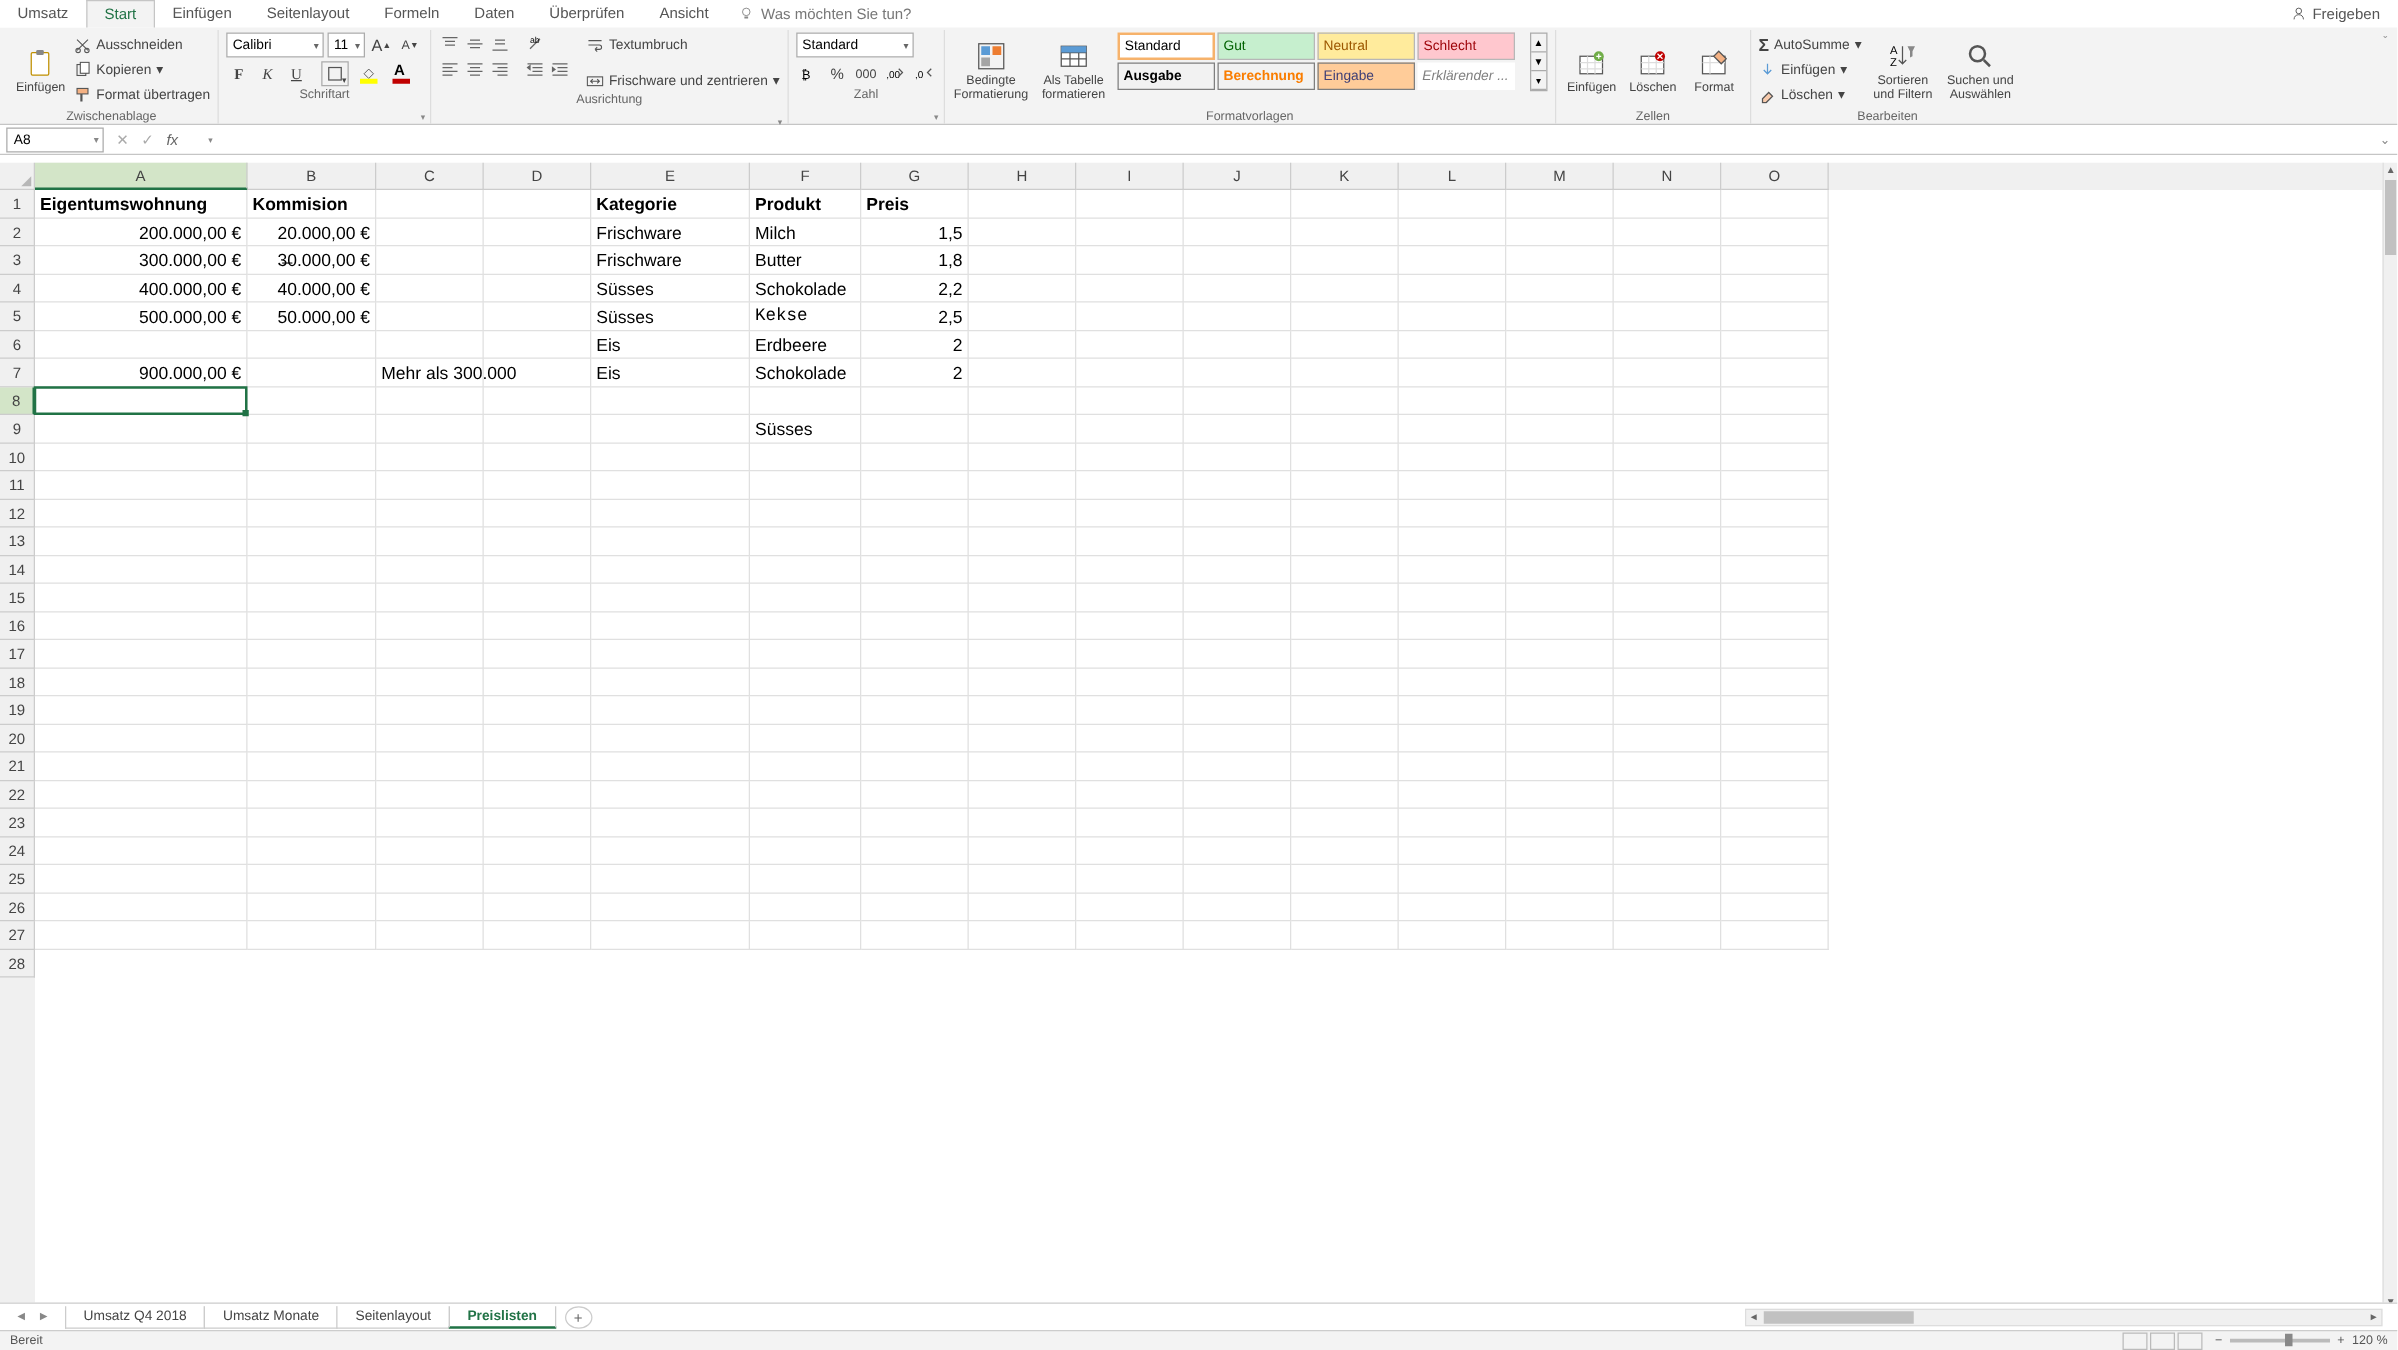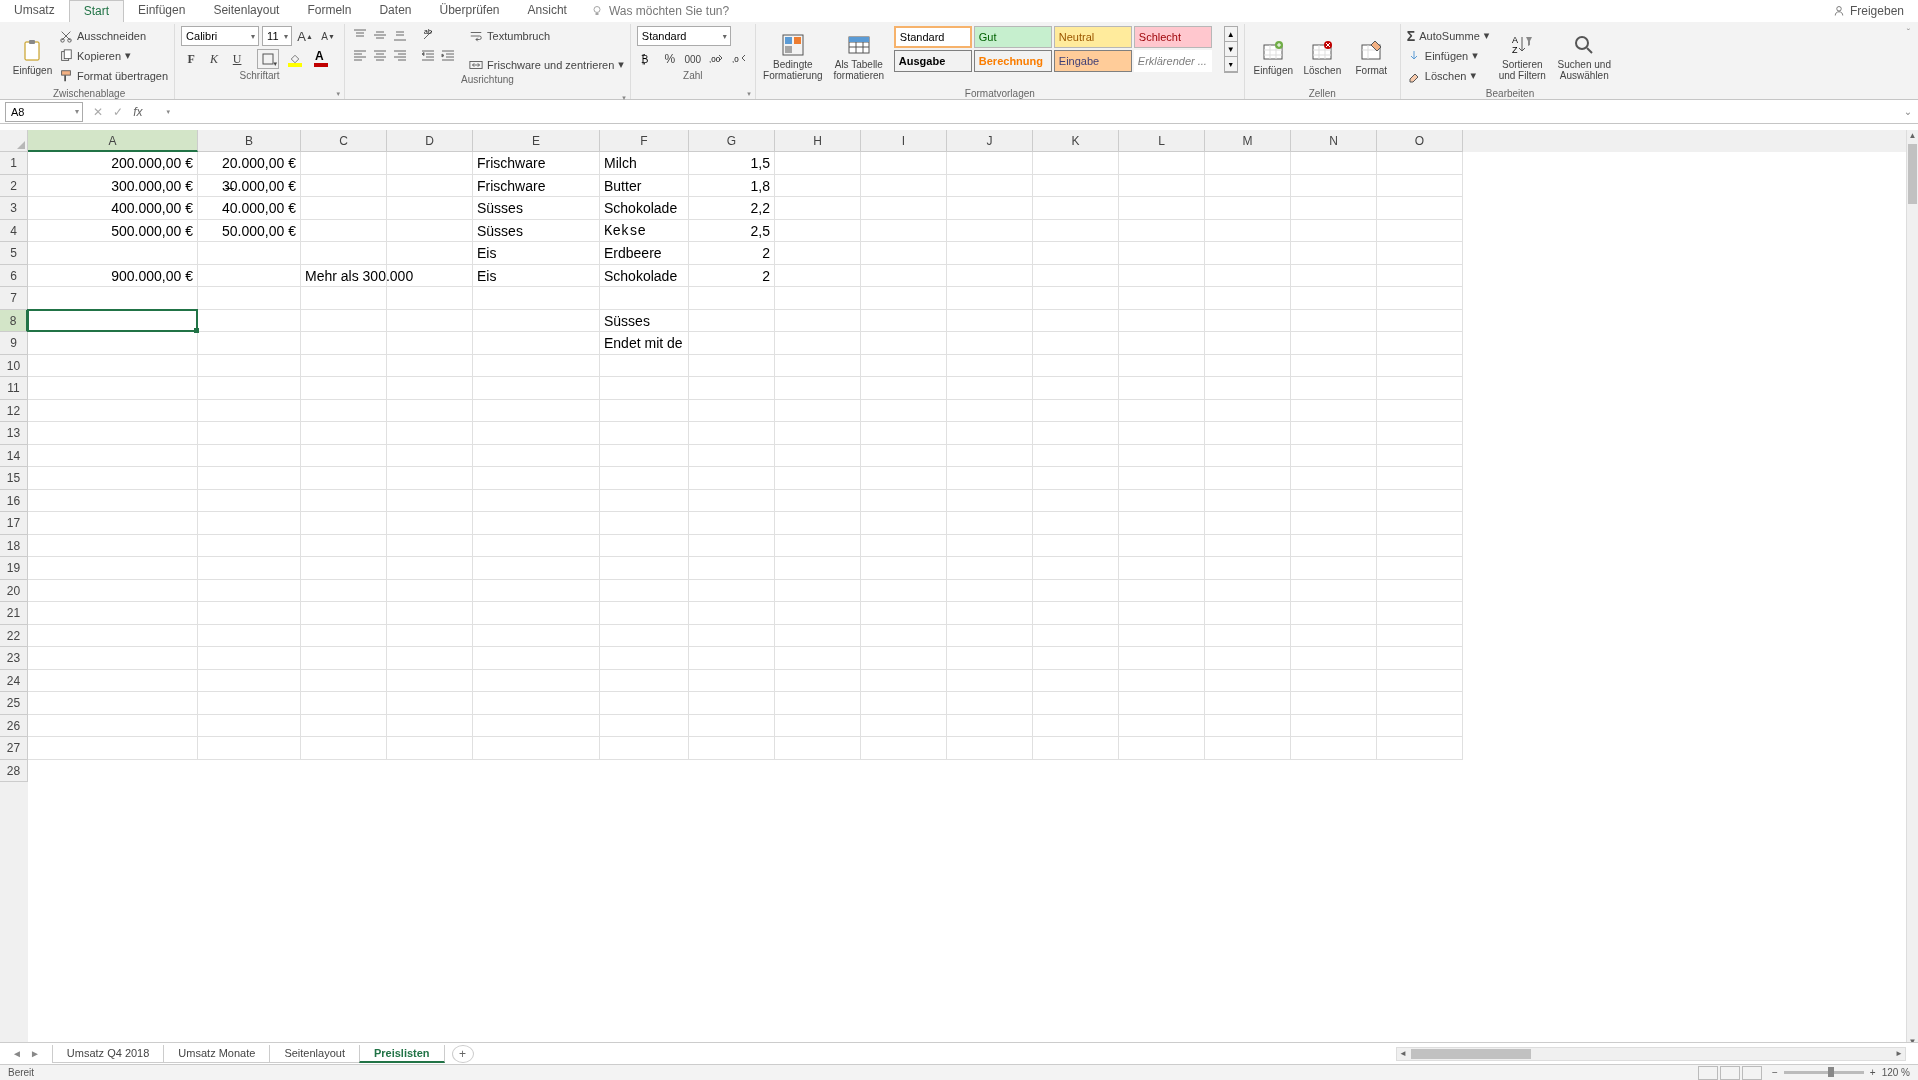--- a/index.html
+++ b/index.html
@@ -481,20 +481,37 @@
       <div class="row-h">22</div>
       <div class="row-h">23</div>
       <div class="row-h">24</div>
       <div class="row-h">25</div>
       <div class="row-h">26</div>
       <div class="row-h">27</div>
       <div class="row-h">28</div>
     </div>
   <div class="cells" id="cells">
       <div class="cell-row">
+        <div class="cell bold" style="width: 170px;">Eigentumswohnung</div>
+        <div class="cell bold" style="width: 103px;">Kommision</div>
+        <div class="cell" style="width: 86px;"></div>
+        <div class="cell" style="width: 86px;"></div>
+        <div class="cell bold" style="width: 127px;">Kategorie</div>
+        <div class="cell bold" style="width: 89px;">Produkt</div>
+        <div class="cell bold" style="width: 86px;">Preis</div>
+        <div class="cell" style="width: 86px;"></div>
+        <div class="cell" style="width: 86px;"></div>
+        <div class="cell" style="width: 86px;"></div>
+        <div class="cell" style="width: 86px;"></div>
+        <div class="cell" style="width: 86px;"></div>
+        <div class="cell" style="width: 86px;"></div>
+        <div class="cell" style="width: 86px;"></div>
+        <div class="cell" style="width: 86px;"></div>
+      </div>
+      <div class="cell-row">
         <div class="cell right" style="width: 170px;">200.000,00 €</div>
         <div class="cell right" style="width: 103px;">20.000,00 €</div>
         <div class="cell" style="width: 86px;"></div>
         <div class="cell" style="width: 86px;"></div>
         <div class="cell" style="width: 127px;">Frischware</div>
         <div class="cell" style="width: 89px;">Milch</div>
         <div class="cell right" style="width: 86px;">1,5</div>
         <div class="cell" style="width: 86px;"></div>
         <div class="cell" style="width: 86px;"></div>
         <div class="cell" style="width: 86px;"></div>
@@ -606,37 +623,20 @@
         <div class="cell" style="width: 86px;"></div>
         <div class="cell" style="width: 86px;"></div>
       </div>
       <div class="cell-row">
         <div class="cell" style="width: 170px;"></div>
         <div class="cell" style="width: 103px;"></div>
         <div class="cell" style="width: 86px;"></div>
         <div class="cell" style="width: 86px;"></div>
         <div class="cell" style="width: 127px;"></div>
         <div class="cell" style="width: 89px;">Süsses</div>
-        <div class="cell" style="width: 86px;"></div>
-        <div class="cell" style="width: 86px;"></div>
-        <div class="cell" style="width: 86px;"></div>
-        <div class="cell" style="width: 86px;"></div>
-        <div class="cell" style="width: 86px;"></div>
-        <div class="cell" style="width: 86px;"></div>
-        <div class="cell" style="width: 86px;"></div>
-        <div class="cell" style="width: 86px;"></div>
-        <div class="cell" style="width: 86px;"></div>
-      </div>
-      <div class="cell-row">
-        <div class="cell" style="width: 170px;"></div>
-        <div class="cell" style="width: 103px;"></div>
-        <div class="cell" style="width: 86px;"></div>
-        <div class="cell" style="width: 86px;"></div>
-        <div class="cell" style="width: 127px;"></div>
-        <div class="cell" style="width: 89px;">Endet mit de</div>
         <div class="cell" style="width: 86px;"></div>
         <div class="cell" style="width: 86px;"></div>
         <div class="cell" style="width: 86px;"></div>
         <div class="cell" style="width: 86px;"></div>
         <div class="cell" style="width: 86px;"></div>
         <div class="cell" style="width: 86px;"></div>
         <div class="cell" style="width: 86px;"></div>
         <div class="cell" style="width: 86px;"></div>
         <div class="cell" style="width: 86px;"></div>
       </div>

